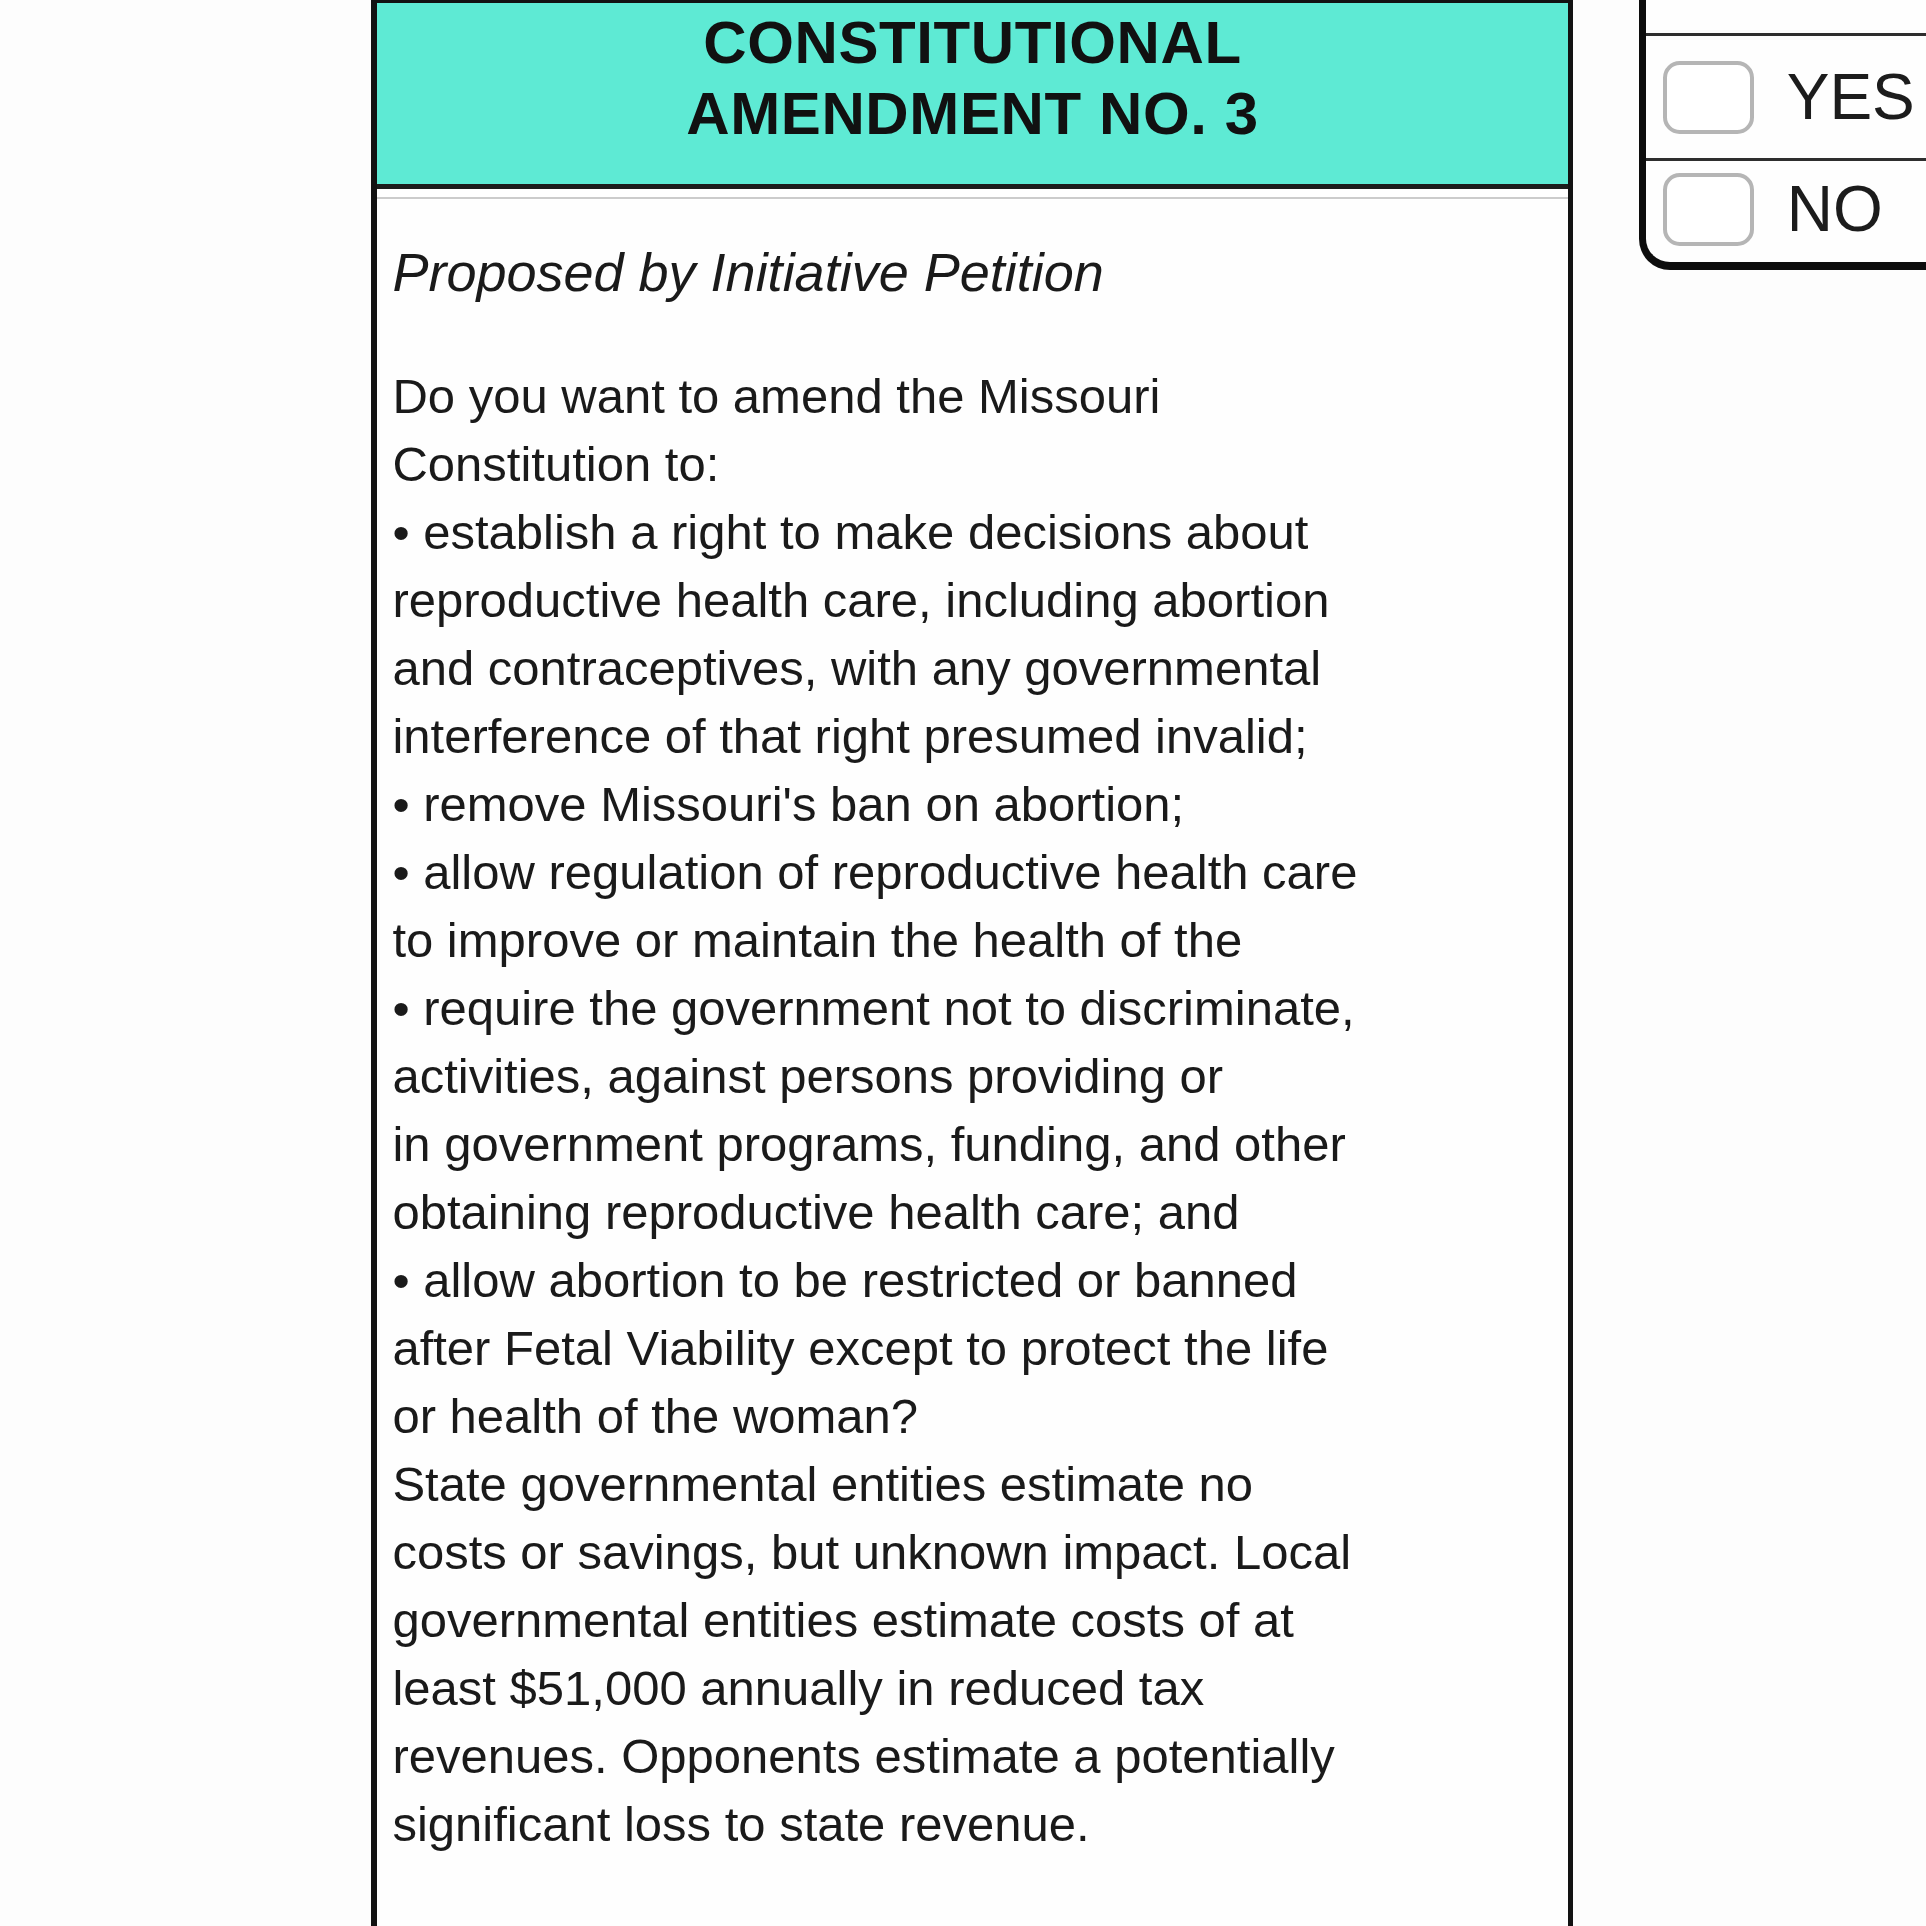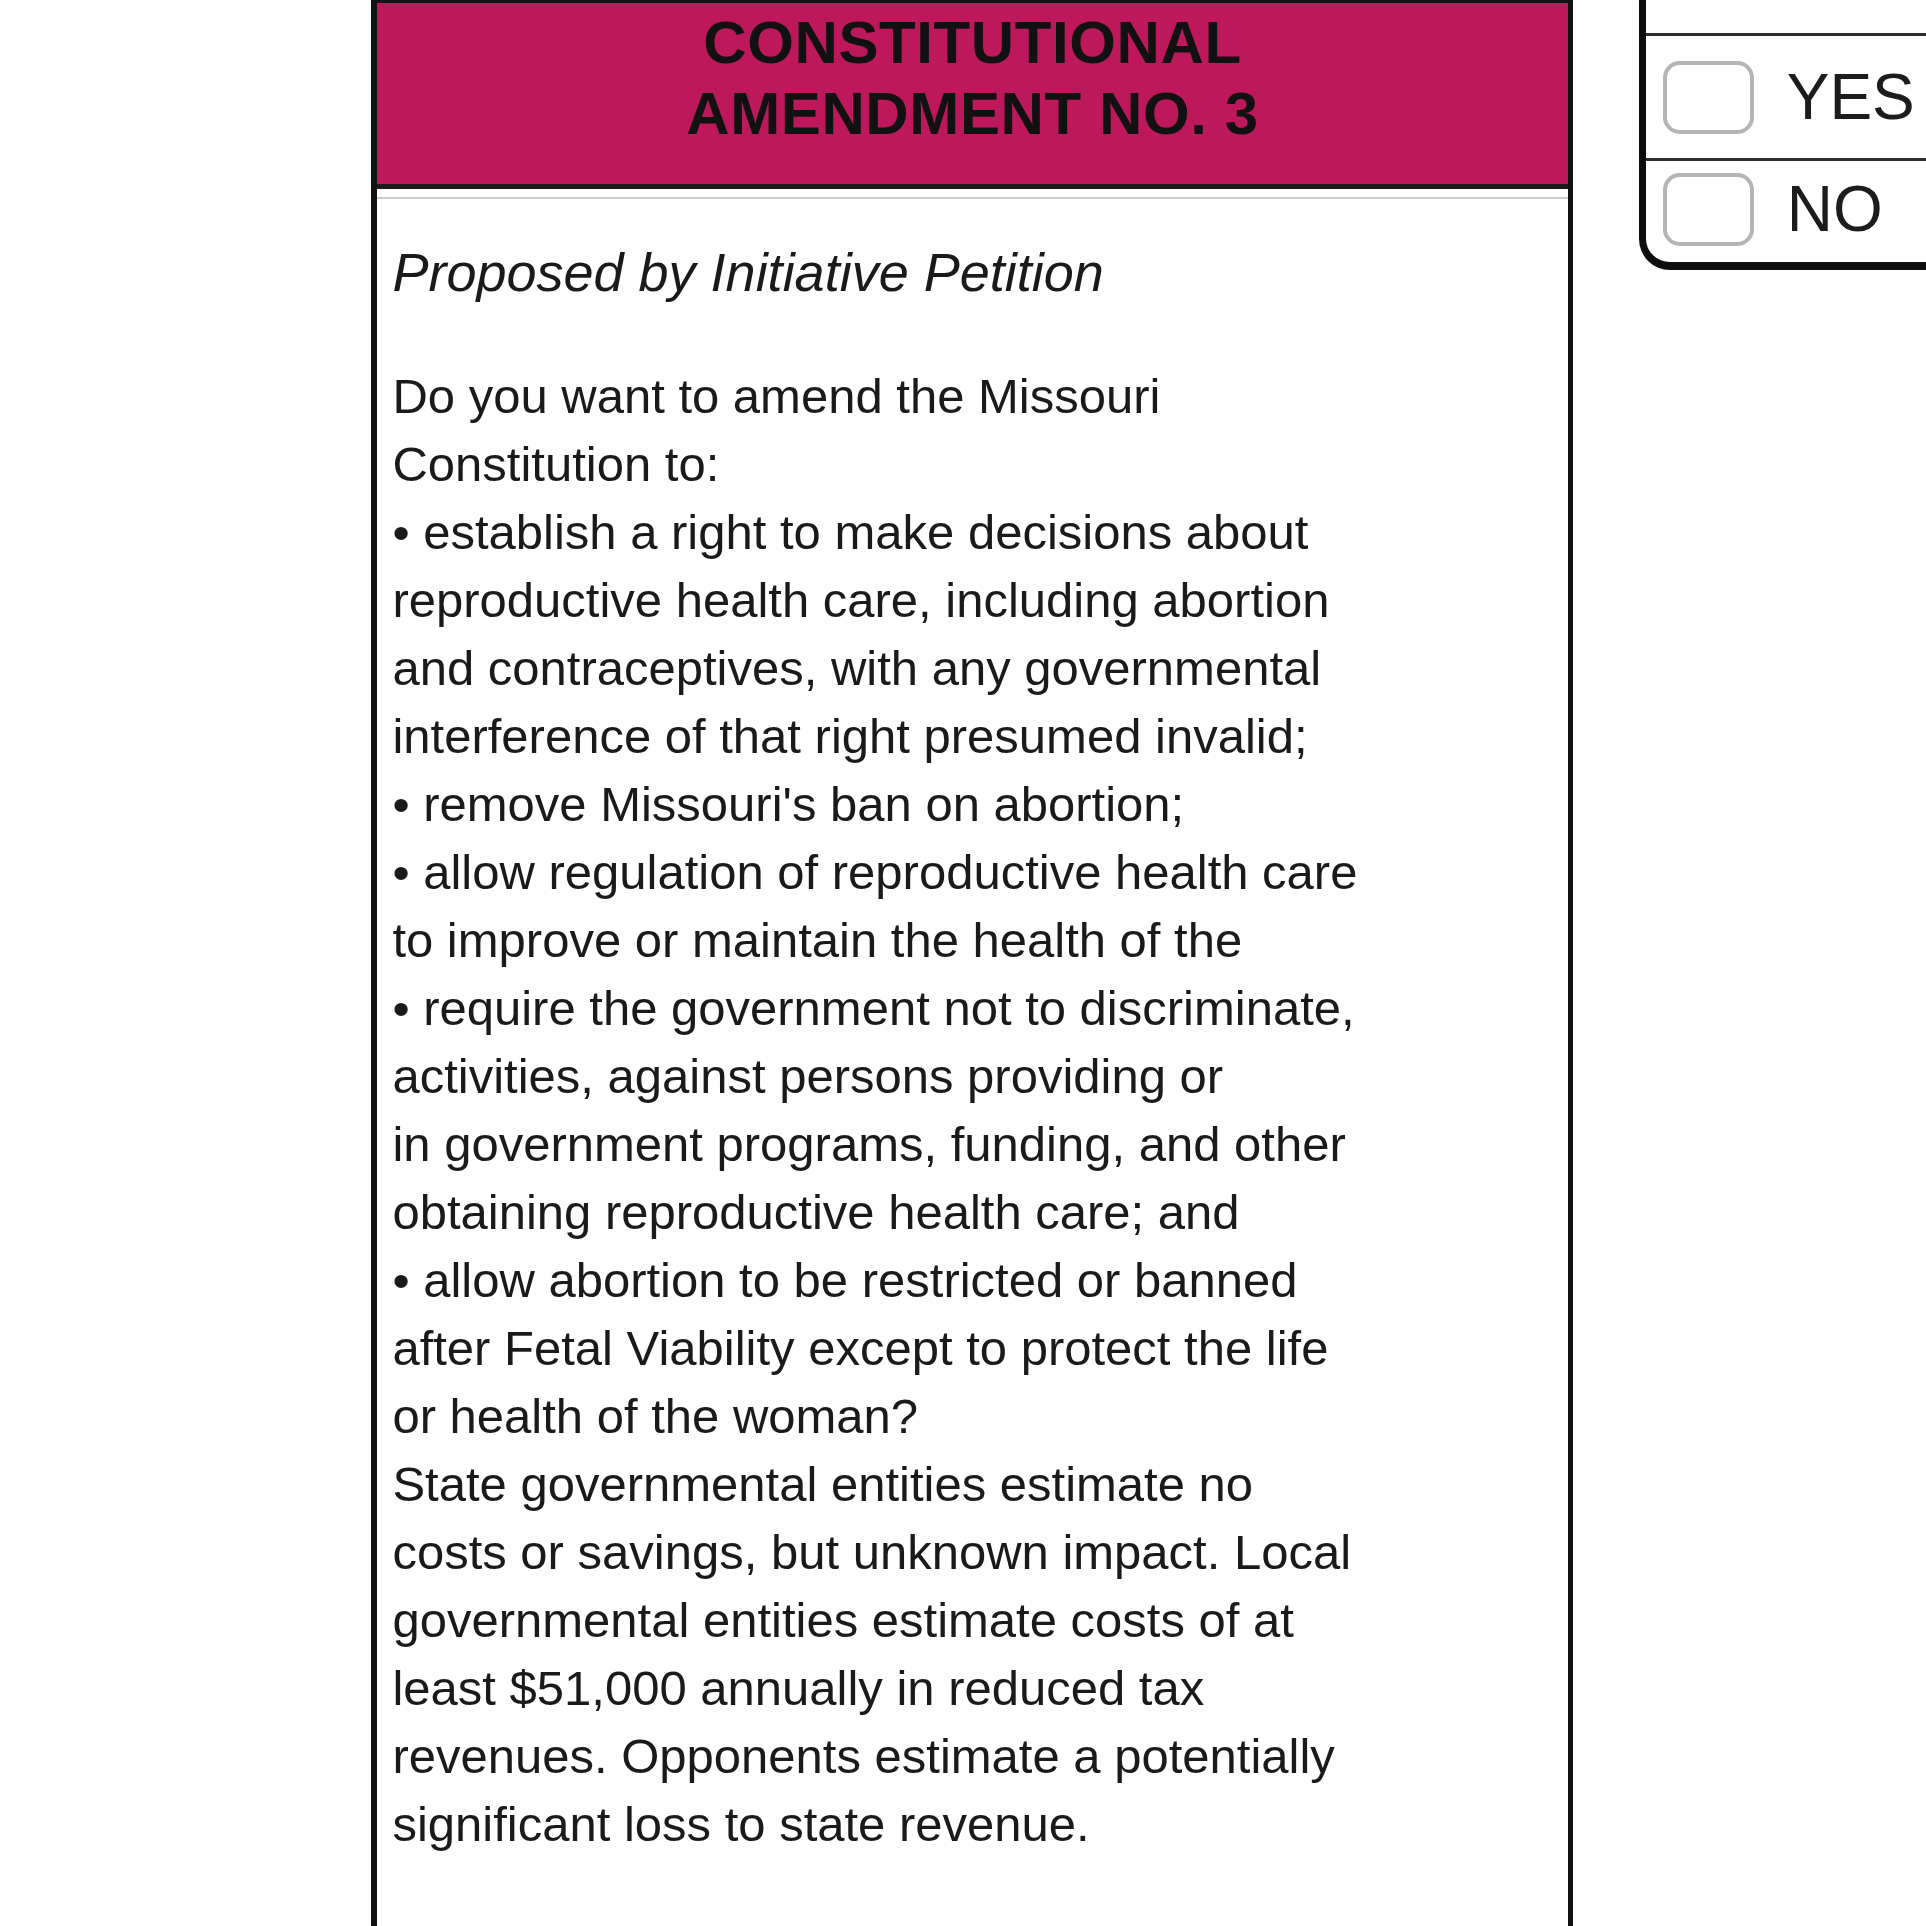--- a/index.html
+++ b/index.html
@@ -18,21 +18,21 @@
     width: 1202px; height: 1926px;
     box-sizing: border-box;
     background: #fefefe;
     border-left: 6.4px solid #121212;
     border-right: 5.8px solid #121212;
     border-top: 3.2px solid #121212;
   }
   .header {
     box-sizing: border-box;
     width: 100%; height: 186px;
-    background: #be185d;
+    background: #5eead4;
     border-bottom: 5.8px solid #1c1c1c;
     text-align: center;
     padding-top: 3.9px;
   }
   .title-line {
     font-size: 60px;
     font-weight: bold;
     line-height: 71px;
     color: #111;
     letter-spacing: 0.6px;

